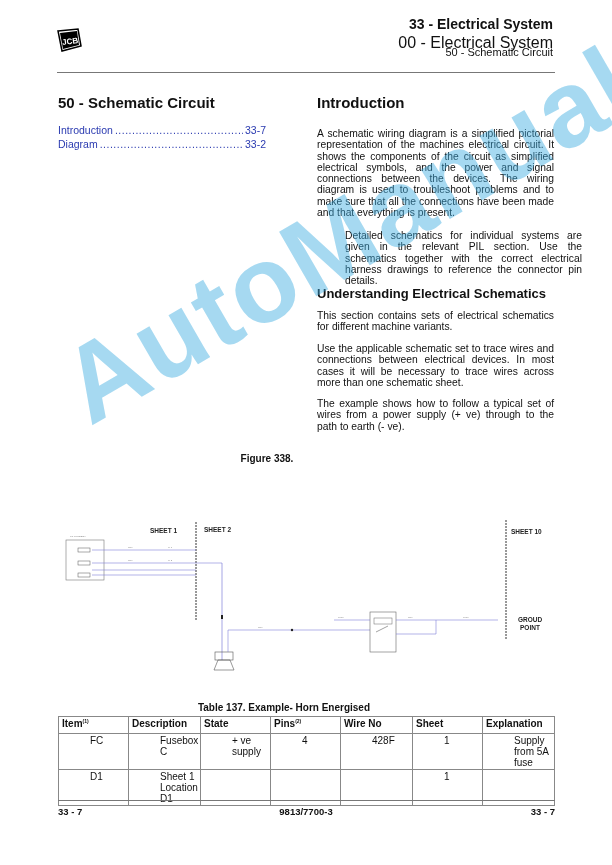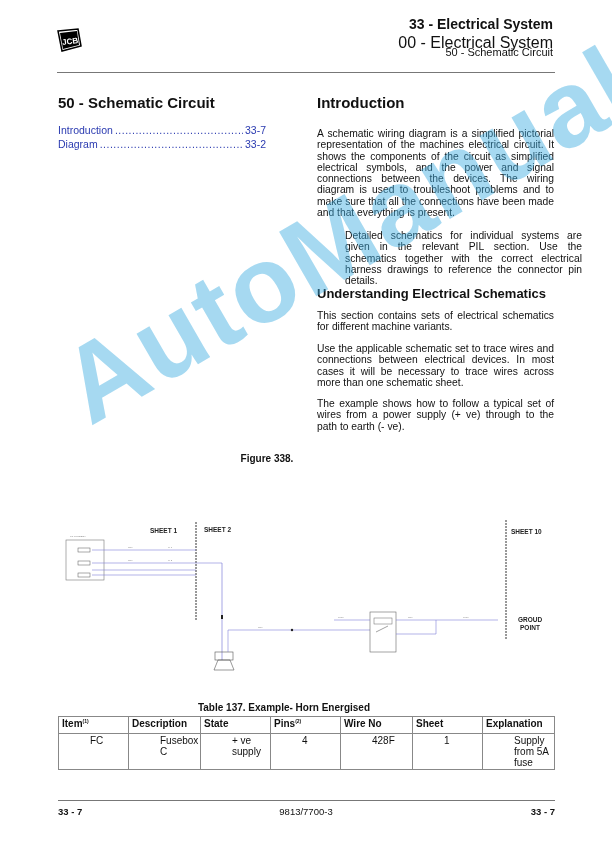--- a/index.html
+++ b/index.html
@@ -48,21 +48,21 @@
     table.spec th, table.spec td {
       border: 1px solid #888; padding: 1px 3px; vertical-align: top; text-align: left;
     }
     table.spec th { font-weight: bold; height: 14px; }
     table.spec td { height: 22px; line-height: 11px; padding-left: 31px; }
     sup { font-size: 5px; vertical-align: super; }
 
     
     .ftr-rule { left: 58px; top: 800px; width: 497px; border-top: 1px solid #777; }
     .ftr-left { left: 58px; top: 806px; font-size: 9.5px; font-weight: bold; }
-    .ftr-center { left: 0; width: 612px; top: 806px; text-align: center; font-size: 9.5px; font-weight: normal; }
+    .ftr-center { left: 0; width: 612px; top: 806px; text-align: center; font-size: 9.5px; font-weight: bold; }
     .ftr-right { right: 57px; top: 806px; font-size: 9.5px; font-weight: bold; }
 
     
     .watermark {
       left: 40px; top: 340px; font-size: 108px; font-weight: bold;
       color: rgba(58, 170, 225, 0.45); transform: rotate(-30deg); transform-origin: left top;
       white-space: nowrap; pointer-events: none; letter-spacing: 2px;
     }
   </style>
 </head>
@@ -184,20 +184,29 @@
   <tbody>
     <tr>
       <td>FC</td>
       <td>Fusebox C</td>
       <td>+ ve supply</td>
       <td>4</td>
       <td>428F</td>
       <td>1</td>
       <td>Supply from 5A fuse</td>
     </tr>
+    <tr>
+      <td>D1</td>
+      <td>Sheet 1 Location D1</td>
+      <td></td>
+      <td></td>
+      <td></td>
+      <td>1</td>
+      <td></td>
+    </tr>
   </tbody>
 </table>
 
 <div class="abs ftr-rule"></div>
 <div class="abs ftr-left">33 - 7</div>
 <div class="abs ftr-center">9813/7700-3</div>
 <div class="abs ftr-right">33 - 7</div>
 
 <div class="abs watermark">AutoManual</div>
 

